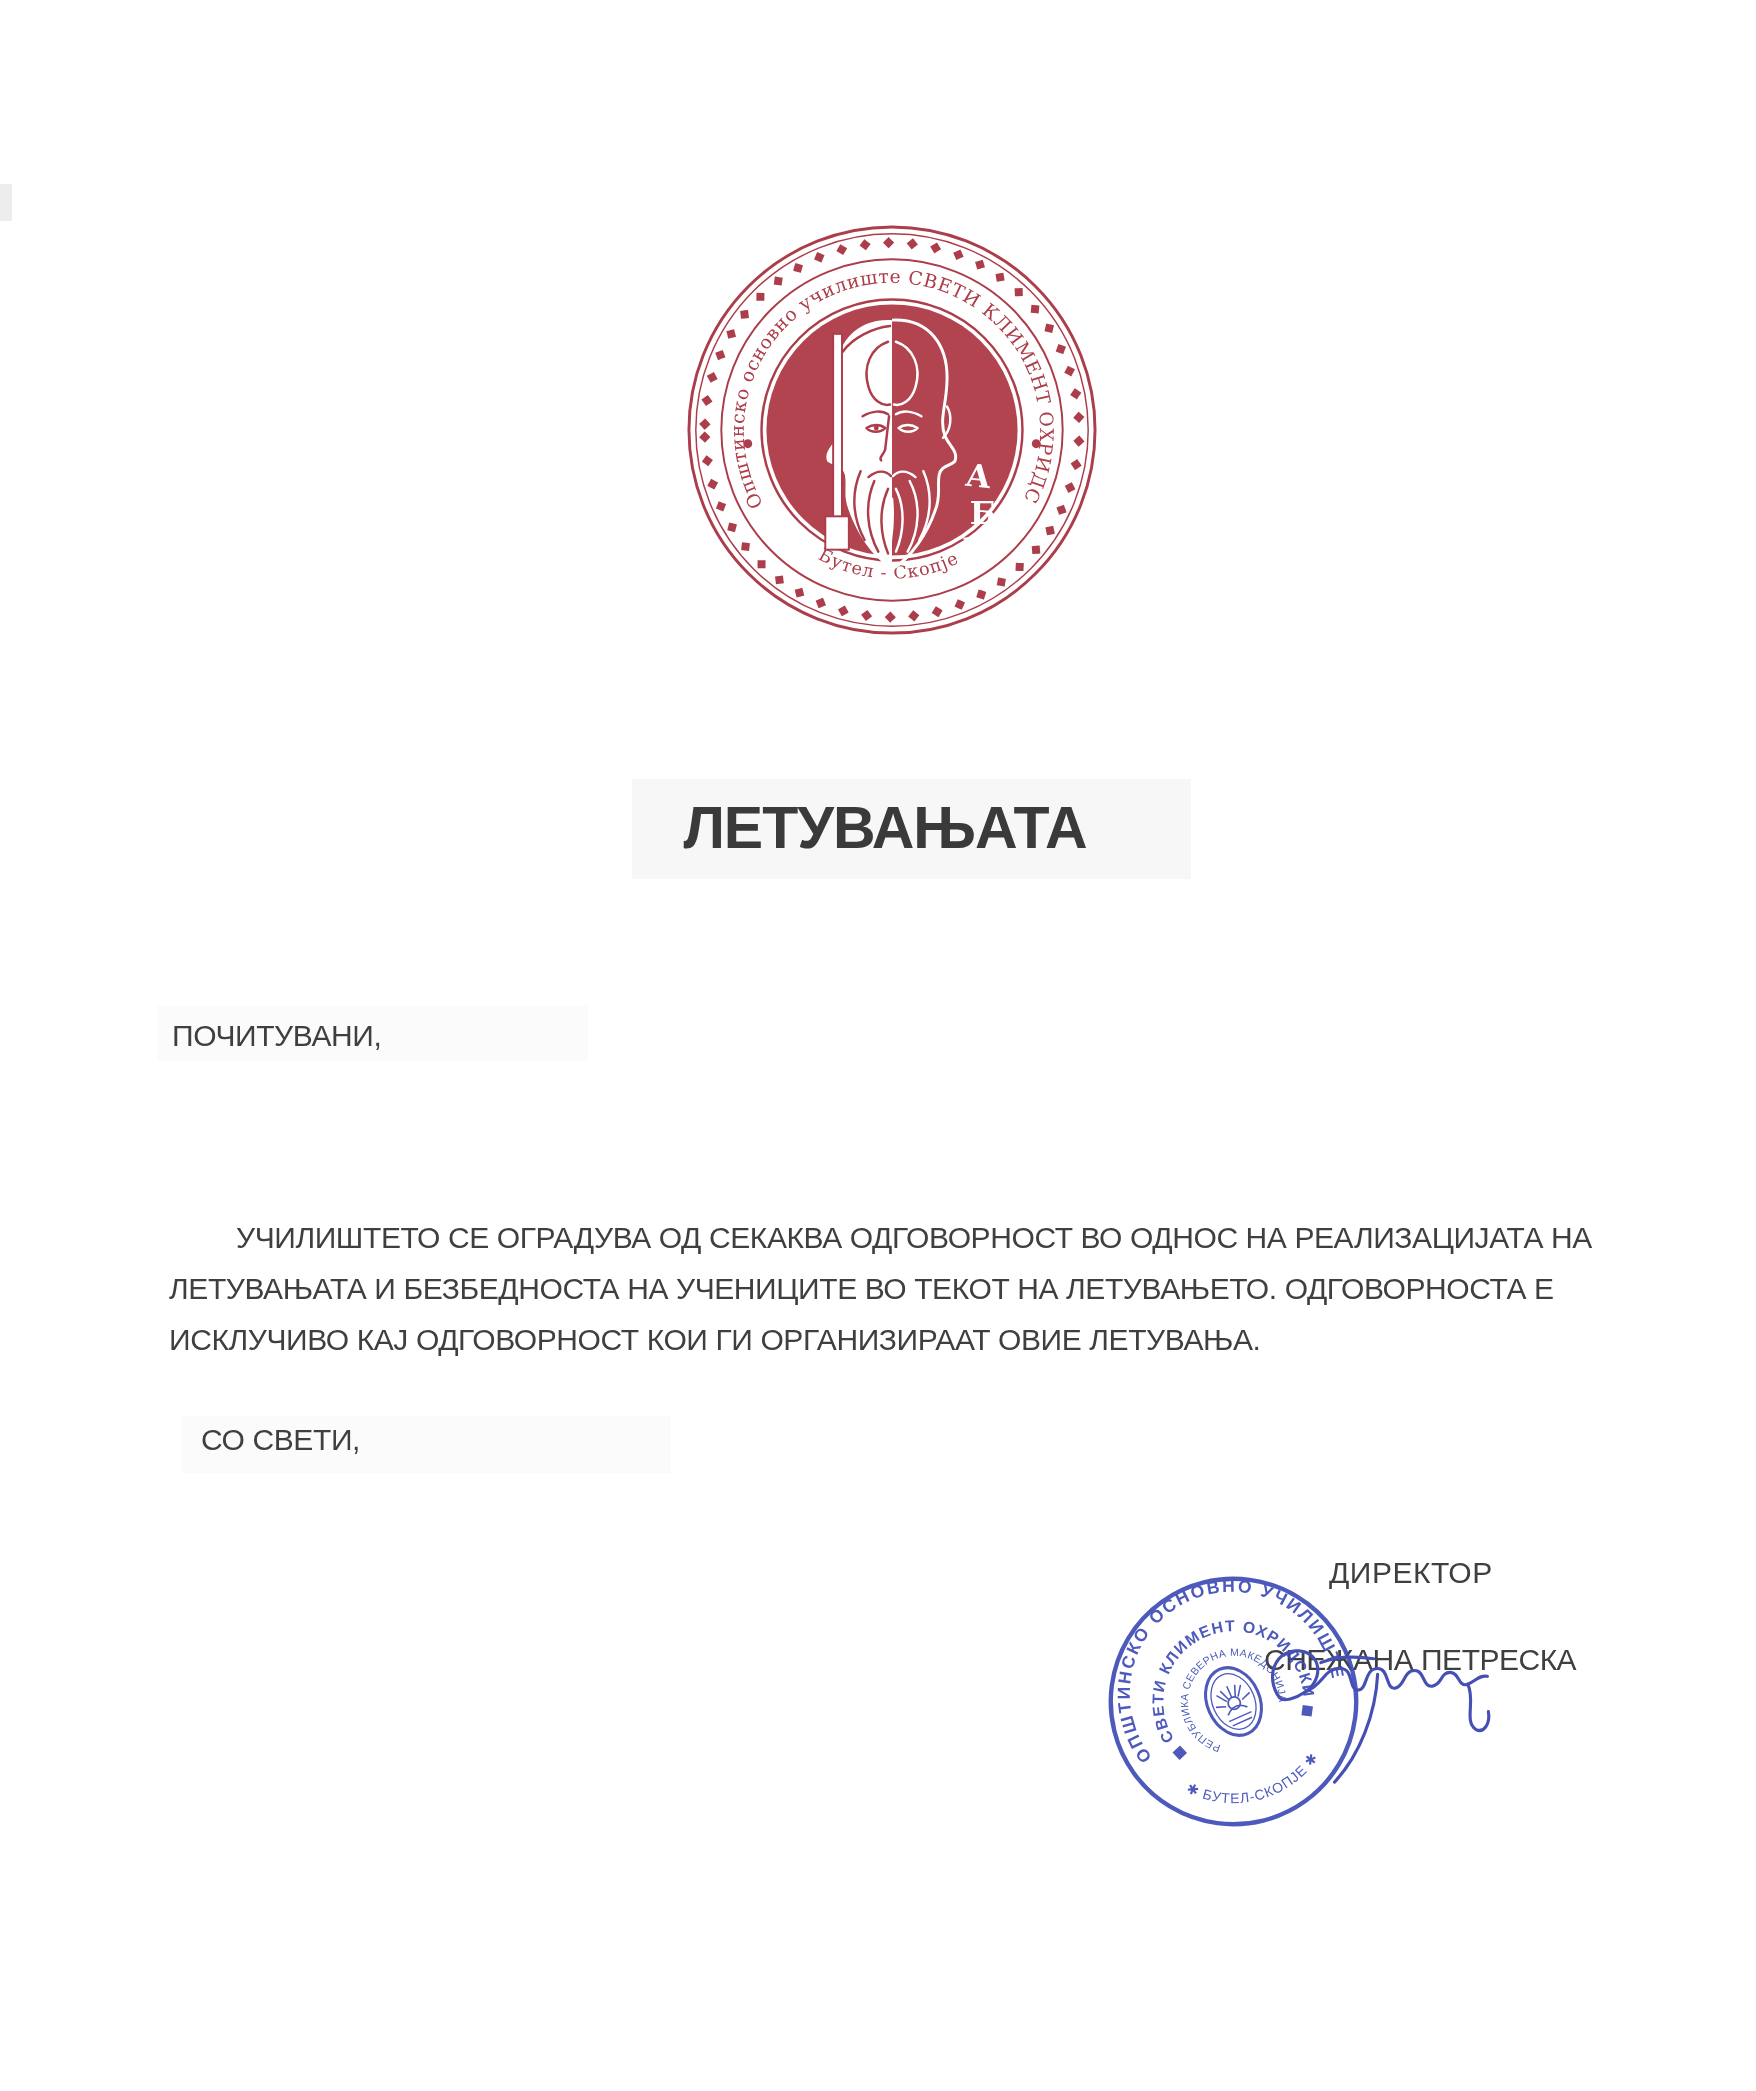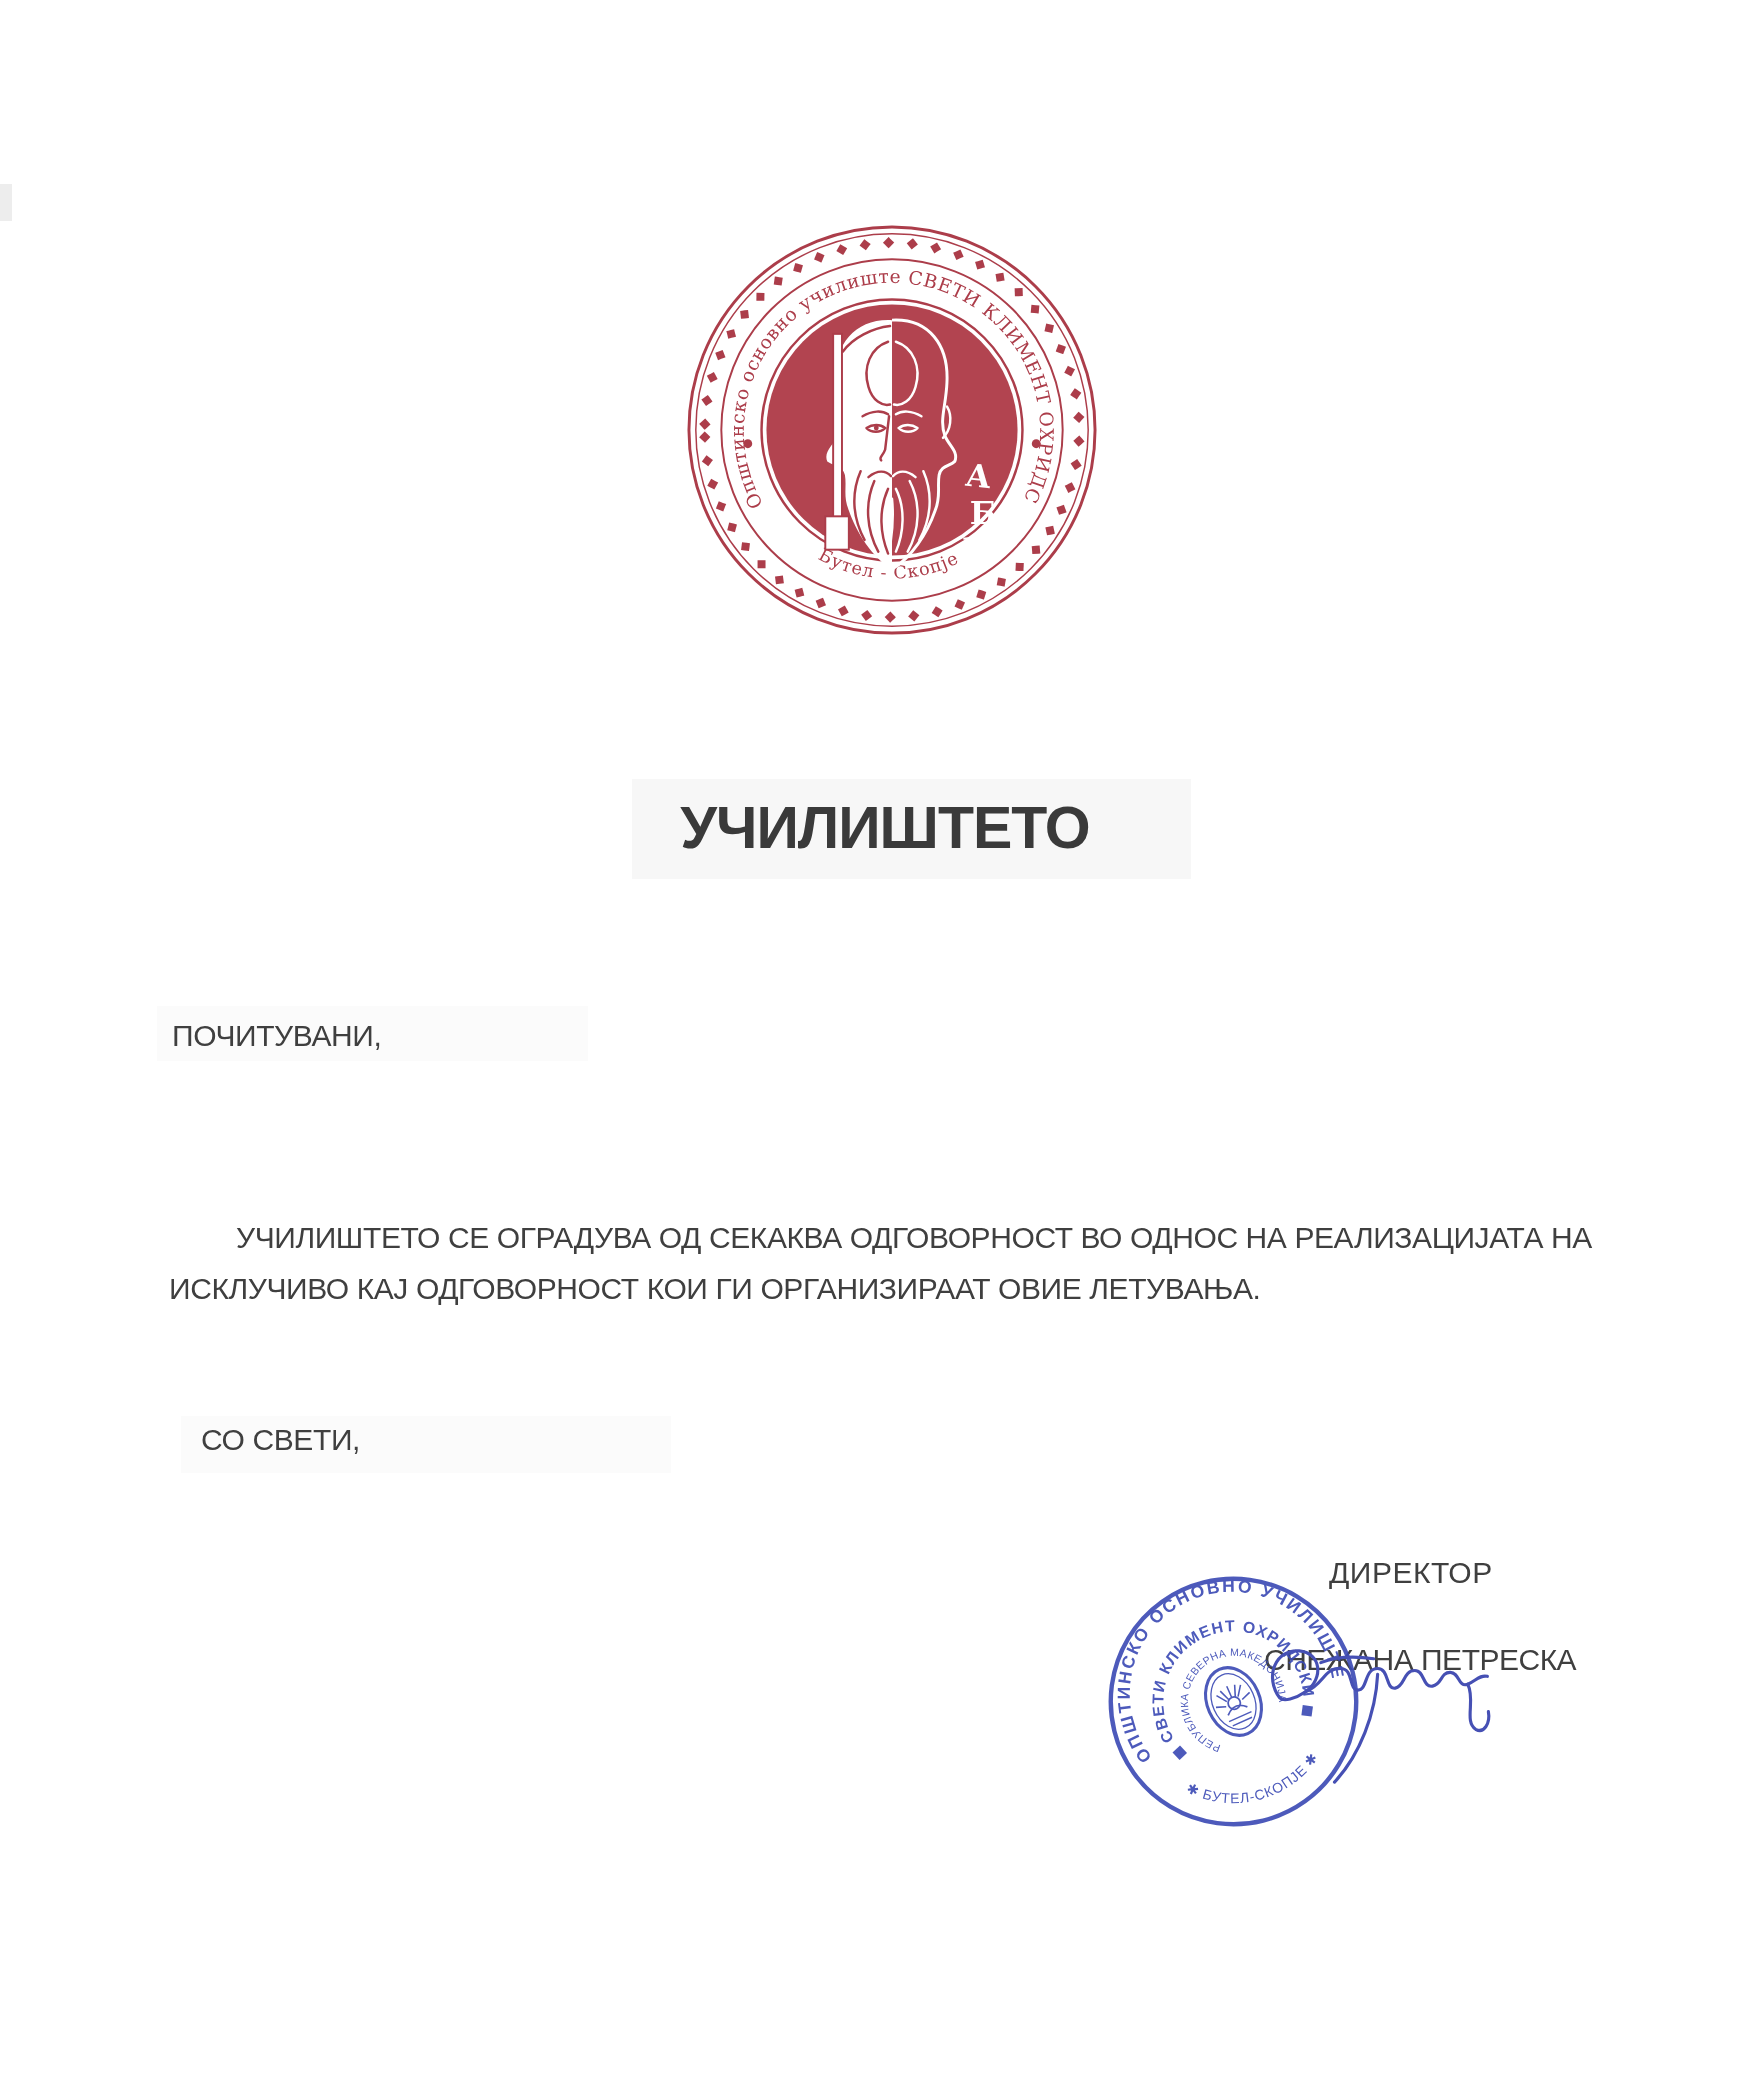--- a/index.html
+++ b/index.html
@@ -124,30 +124,31 @@
     </g>
 
     <g fill="#ffffff" font-family="'DejaVu Serif','Liberation Serif',serif" font-size="32" font-weight="bold" text-anchor="middle">
       <text x="297" y="268" transform="rotate(6 297 268)">А</text>
       <text x="303" y="306">Б</text>
       <text x="297" y="342" transform="rotate(-6 297 342)">В</text>
     </g>
   </svg>
 
   <div class="abs scanbox" style="left:632px;top:779px;width:559px;height:100px;"></div>
-  <div class="abs" id="doc-title">УЧИЛИШТЕТО</div>
+  <div class="abs" id="doc-title">ЛЕТУВАЊАТА</div>
 
   <div class="abs faint" style="left:157px;top:1006px;width:431px;height:55px;"></div>
   <div class="abs bodyline" id="salutation">ПОЧИТУВАНИ,</div>
 
   <div class="abs para" id="para1">
   </div>
 
   <div class="abs para" id="para2">
     <div class="bodyline indent2">УЧИЛИШТЕТО СЕ ОГРАДУВА ОД СЕКАКВА ОДГОВОРНОСТ ВО ОДНОС НА РЕАЛИЗАЦИЈАТА НА</div>
+    <div class="bodyline">ЛЕТУВАЊАТА И БЕЗБЕДНОСТА НА УЧЕНИЦИТЕ ВО ТЕКОТ НА ЛЕТУВАЊЕТО. ОДГОВОРНОСТА Е</div>
     <div class="bodyline">ИСКЛУЧИВО КАЈ ОДГОВОРНОСТ КОИ ГИ ОРГАНИЗИРААТ ОВИЕ ЛЕТУВАЊА.</div>
   </div>
 
   <div class="abs faint" style="left:181px;top:1416px;width:490px;height:57px;"></div>
   <div class="abs bodyline" id="closing">СО СВЕТИ,</div>
 
   <div class="abs" id="director-role">ДИРЕКТОР</div>
   <div class="abs" id="director-name">СНЕЖАНА ПЕТРЕСКА</div>
 
   <svg id="school-stamp" class="abs" width="263" height="263" viewBox="0 0 300 300">

